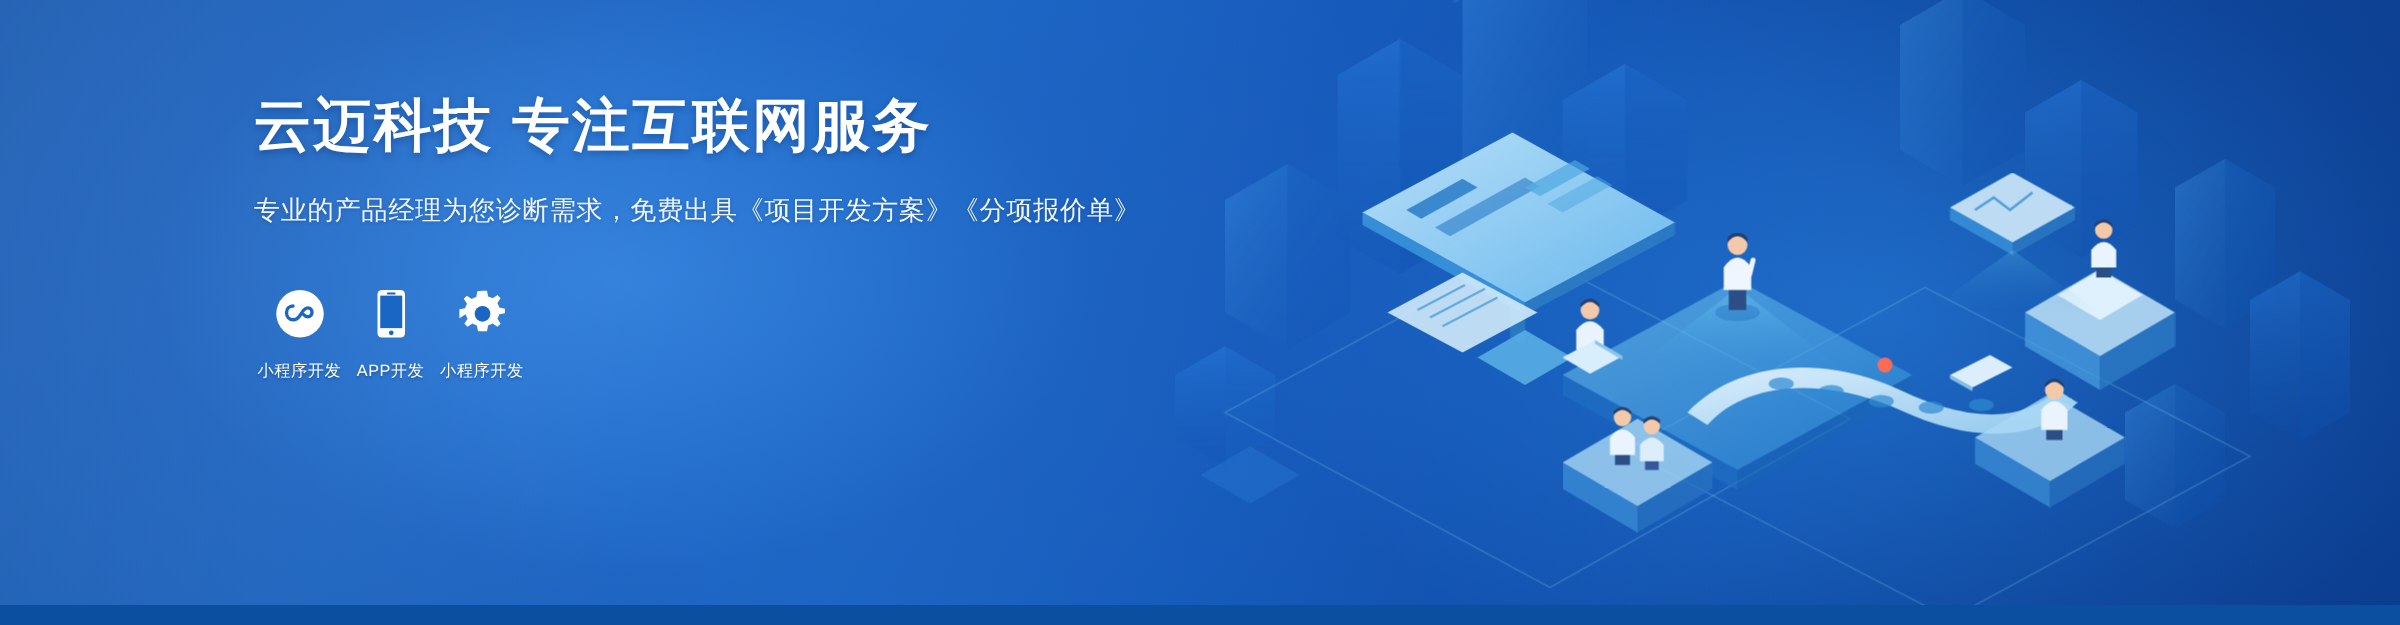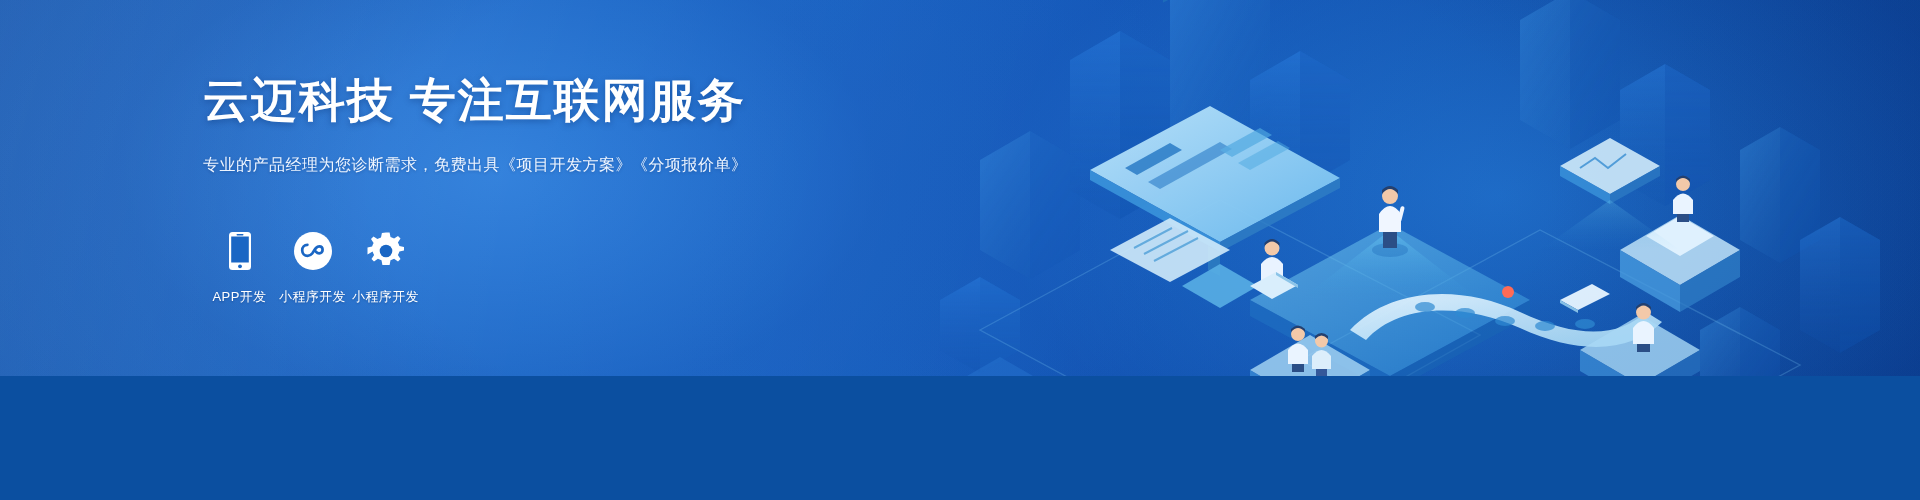--- a/index.html
+++ b/index.html
@@ -8,21 +8,21 @@
     padding: 0;
     background: #0b4fa0;
   }
   body {
     font-family: "Liberation Sans", "DejaVu Sans", sans-serif;
   }
 
   .banner {
     position: relative;
     width: 1920px;
-    height: 376px;
+    height: 484px;
     overflow: hidden;
     background:
       radial-gradient(ellipse 900px 560px at 26% 46%, rgba(48,128,220,0.95) 0%, rgba(30,100,195,0.55) 42%, rgba(17,70,165,0.0) 78%),
       radial-gradient(ellipse 1100px 700px at 78% 52%, rgba(36,120,215,0.85) 0%, rgba(22,82,180,0.45) 45%, rgba(12,58,150,0.0) 80%),
       linear-gradient(118deg, #1763c4 0%, #1a6ccd 22%, #1660c0 48%, #0f55b0 72%, #0a47a0 100%);
   }
 
   
   .sheen {
     position: absolute;
@@ -49,21 +49,21 @@
     font-size: 46px;
     font-weight: bold;
     color: #ffffff;
     letter-spacing: 2px;
     line-height: 1.25;
     margin: 0 0 22px 0;
     text-shadow: 0 2px 6px rgba(3,36,96,0.35);
     white-space: nowrap;
   }
   .subline {
-    font-size: 16px;
+    font-size: 21px;
     color: #eef5ff;
     line-height: 1.62;
     margin: 0;
     letter-spacing: 0.5px;
     white-space: nowrap;
     text-shadow: 0 1px 3px rgba(3,36,96,0.30);
   }
 
   
   .services {
@@ -300,40 +300,40 @@
 
   <div class="content">
     <h1 class="headline">云迈科技 专注互联网服务</h1>
     <p class="subline">专业的产品经理为您诊断需求，免费出具《项目开发方案》《分项报价单》</p>
   </div>
 
   <div class="services">
 
     <div class="service">
       <span class="ico">
+        <svg width="40" height="40" viewBox="0 0 40 40">
+          <circle cx="20" cy="20" r="19" fill="#ffffff"></circle>
+          <path d="M14.4 13.8c-3.1 0-5.2 2.4-5.2 5.4 0 3.2 2.3 5.6 5.4 5.6 2.0 0 3.6-1.0 4.8-2.6 1.2-1.6 2.2-3.6 3.6-5.2 1.0-1.1 2.0-1.7 3.3-1.7 2.0 0 3.3 1.5 3.3 3.5s-1.4 3.6-3.4 3.6c-1.3 0-2.3-.6-3.1-1.6" fill="none" stroke="#1a66c4" stroke-width="2.7" stroke-linecap="round"></path>
+        </svg>
+      </span>
+      <span class="lbl">小程序开发</span>
+    </div>
+
+    <div class="service">
+      <span class="ico">
         <svg width="24" height="40" viewBox="0 0 24 40">
           <rect x="1" y="1" width="22" height="38" rx="3.5" fill="#ffffff"></rect>
           <rect x="3.2" y="5.5" width="17.6" height="26" fill="#1a66c4"></rect>
           <rect x="8.5" y="3" width="7" height="1.6" rx="0.8" fill="#1a66c4"></rect>
           <circle cx="12" cy="35.3" r="1.9" fill="#1a66c4"></circle>
         </svg>
       </span>
       <span class="lbl">APP开发</span>
     </div>
 
-    <div class="service">
-      <span class="ico">
-        <svg width="40" height="40" viewBox="0 0 40 40">
-          <circle cx="20" cy="20" r="19" fill="#ffffff"></circle>
-          <path d="M14.4 13.8c-3.1 0-5.2 2.4-5.2 5.4 0 3.2 2.3 5.6 5.4 5.6 2.0 0 3.6-1.0 4.8-2.6 1.2-1.6 2.2-3.6 3.6-5.2 1.0-1.1 2.0-1.7 3.3-1.7 2.0 0 3.3 1.5 3.3 3.5s-1.4 3.6-3.4 3.6c-1.3 0-2.3-.6-3.1-1.6" fill="none" stroke="#1a66c4" stroke-width="2.7" stroke-linecap="round"></path>
-        </svg>
-      </span>
-      <span class="lbl">小程序开发</span>
-    </div>
-
 
 
     <div class="service">
       <span class="ico">
         <svg width="40" height="40" viewBox="0 0 40 40">
           <path d="M20 1.5 l3.6 0 0.9 4.6a14.6 14.6 0 0 1 3.6 1.5l3.9-2.6 2.5 2.5-2.6 3.9a14.6 14.6 0 0 1 1.5 3.6l4.6 0.9 0 3.6-4.6 0.9a14.6 14.6 0 0 1-1.5 3.6l2.6 3.9-2.5 2.5-3.9-2.6a14.6 14.6 0 0 1-3.6 1.5l-0.9 4.6-3.6 0-3.6 0-0.9-4.6a14.6 14.6 0 0 1-3.6-1.5l-3.9 2.6-2.5-2.5 2.6-3.9a14.6 14.6 0 0 1-1.5-3.6L1.5 23.6 1.5 20l0-3.6 4.6-0.9a14.6 14.6 0 0 1 1.5-3.6L5 8l2.5-2.5 3.9 2.6a14.6 14.6 0 0 1 3.6-1.5l0.9-4.6z" fill="#ffffff"></path>
           <circle cx="20" cy="20" r="6.3" fill="#1a66c4"></circle>
         </svg>
       </span>
       <span class="lbl">小程序开发</span>

